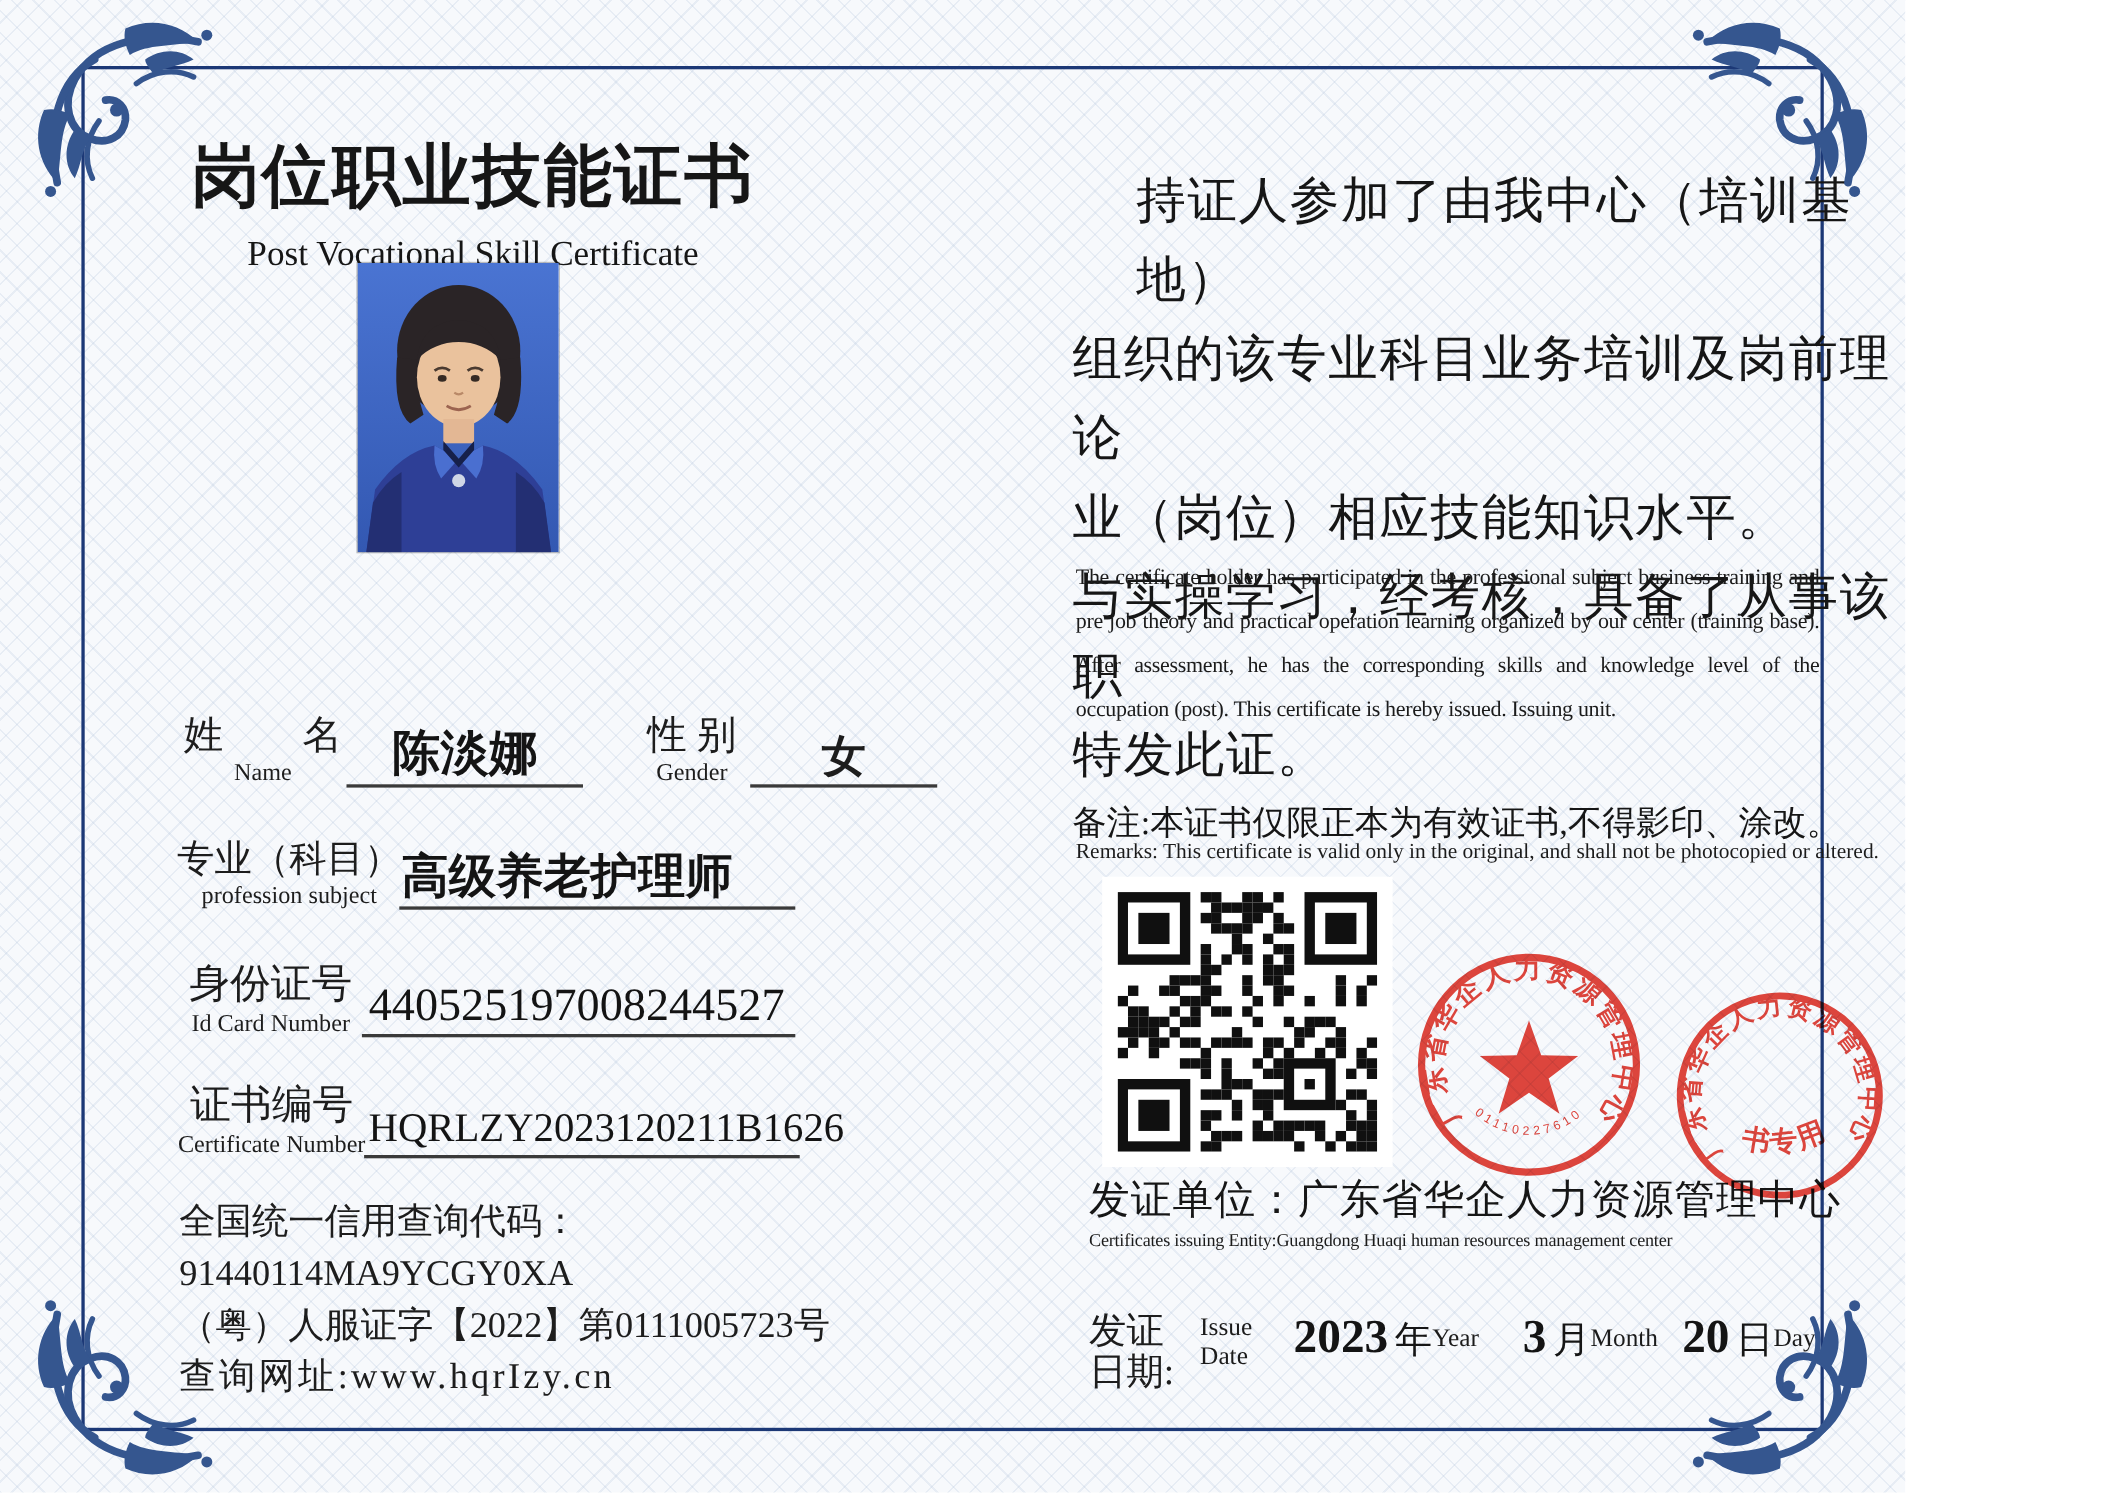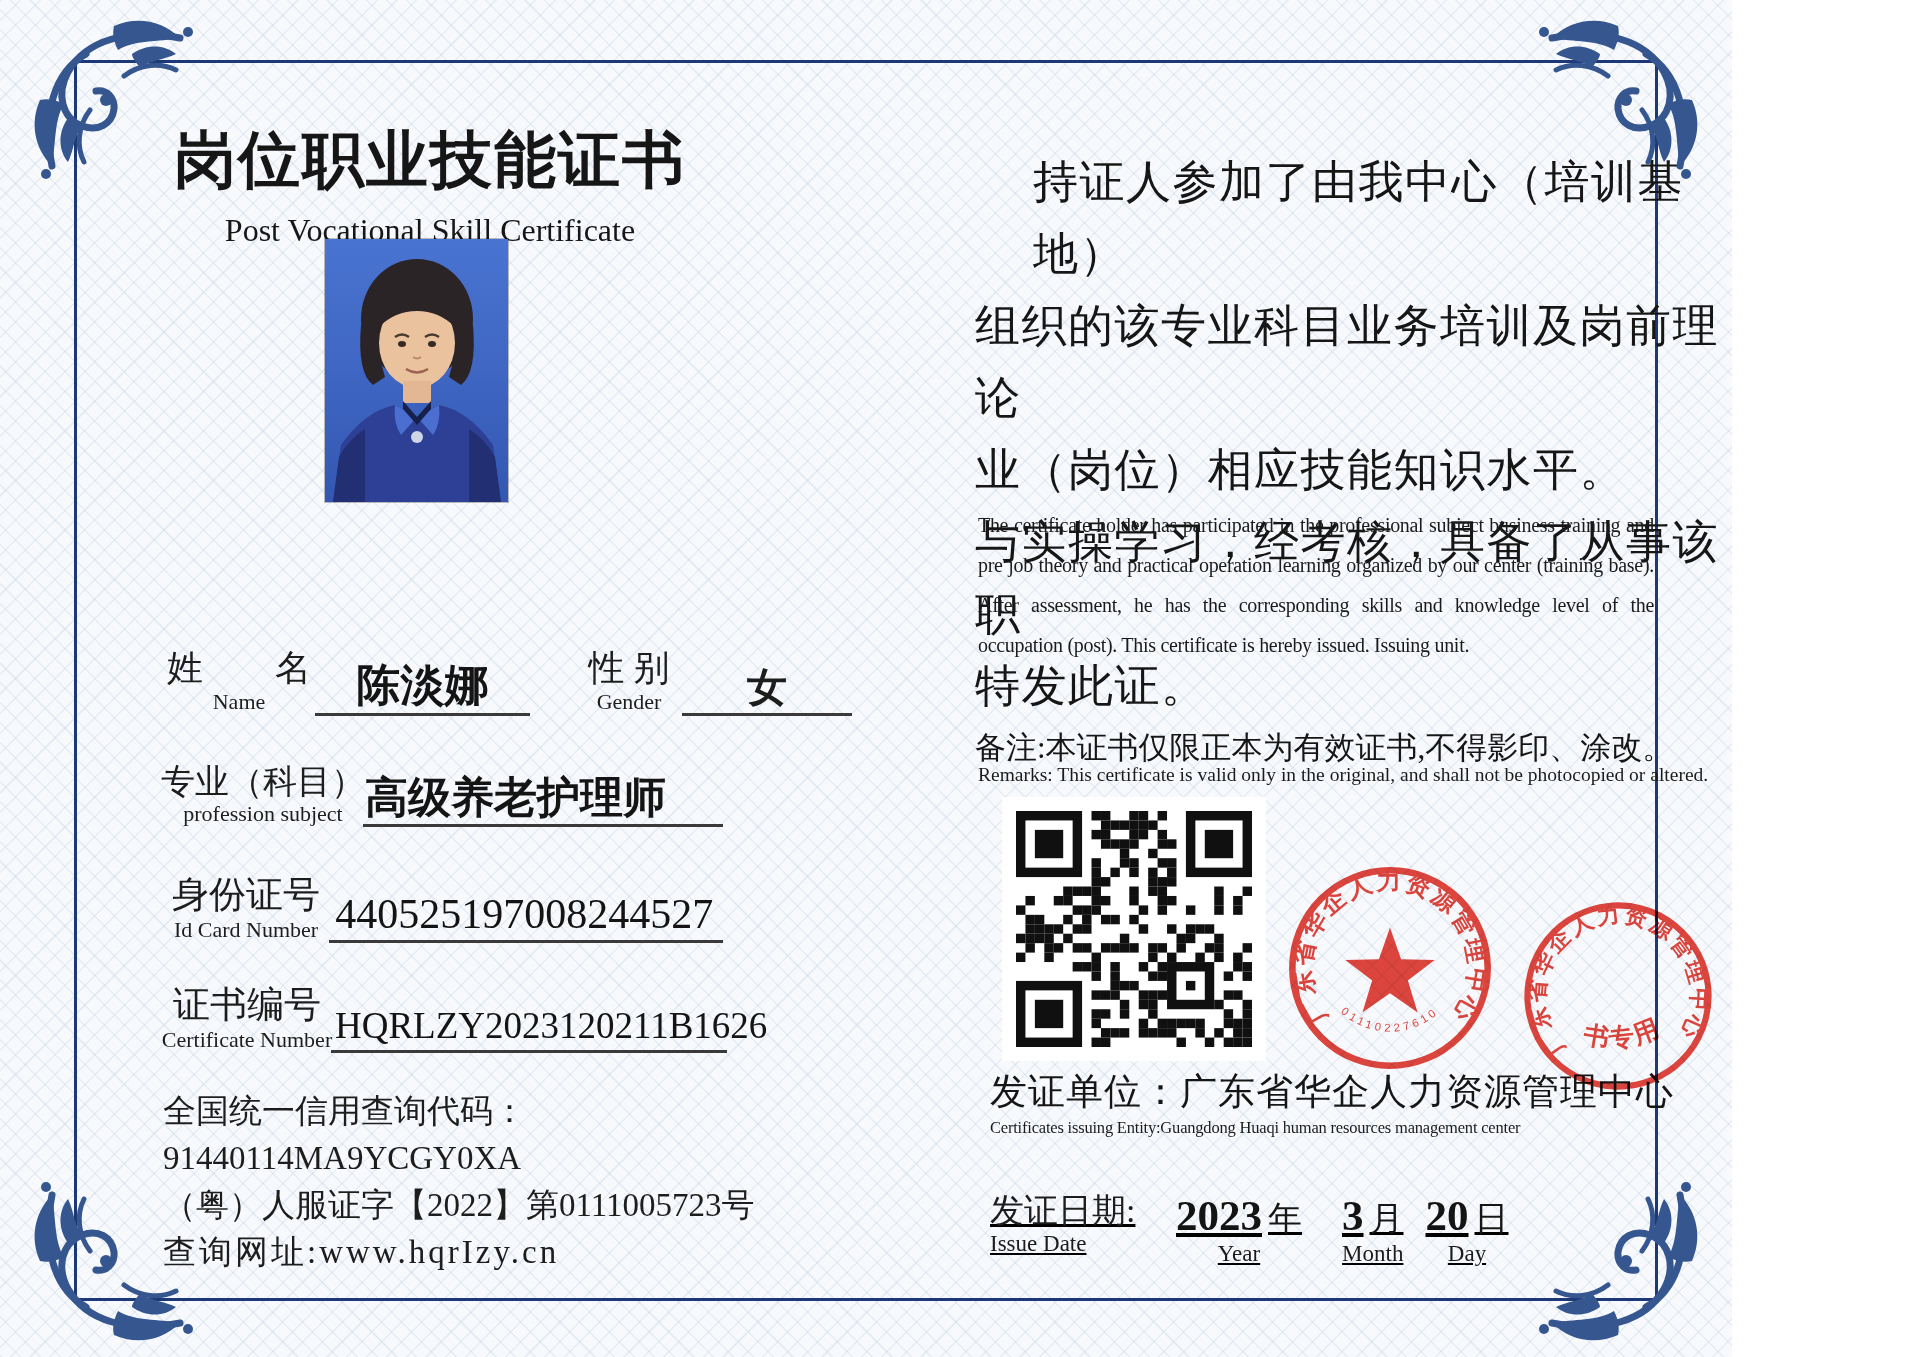--- a/index.html
+++ b/index.html
@@ -51,21 +51,21 @@
   .stamp{position:absolute;mix-blend-mode:multiply;opacity:.93;z-index:4;}
   .stamp svg{display:block;}
   .stamp1{left:1282px;top:860px;width:216px;height:216px;}
   .stamp2{left:1518px;top:896px;width:200px;height:200px;}
 
   .issuer{left:990px;top:1070px;width:740px;}
   .issuer-cn{font-size:37px;letter-spacing:1px;color:#161616;line-height:1.2;}
   .issuer-en{font-size:16.5px;letter-spacing:-0.2px;color:#1b1b1b;margin-top:4px;}
 
   .daterow{left:990px;top:1192px;display:flex;align-items:flex-start;}
-  .dcol{display:flex;flex-direction:column;align-items:center;text-decoration:underline;}
+  .dcol{display:flex;flex-direction:row;align-items:center;}
   .dmain{display:flex;align-items:baseline;line-height:1.1;}
   .dnum{font-size:43px;font-weight:700;color:#141414;}
   .dunit{font-size:34px;margin-left:6px;color:#161616;}
   .dsub{font-size:23px;color:#1b1b1b;margin-top:2px;}
 </style>
 </head>
 <body>
 
 <div class="page">
 

